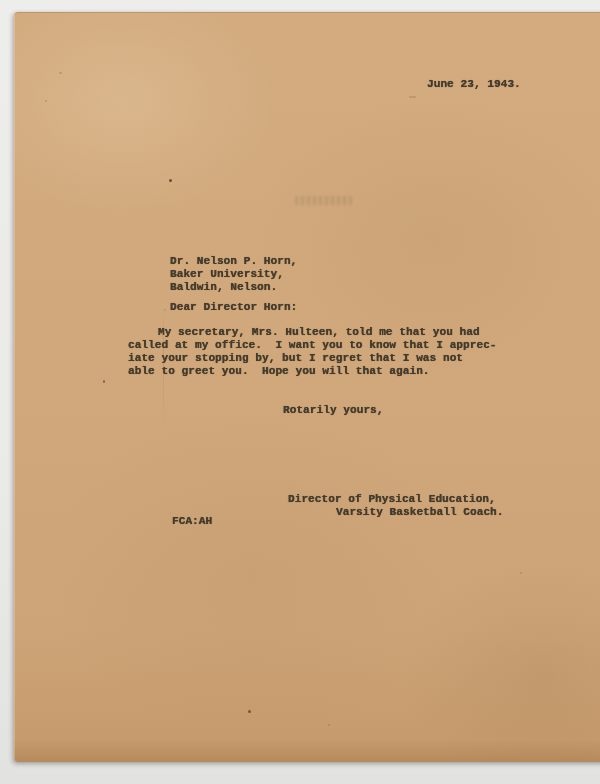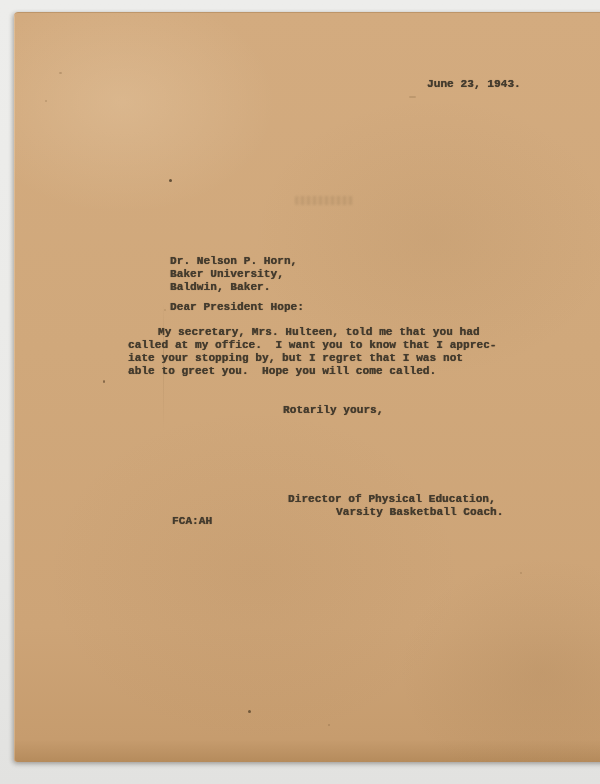--- a/index.html
+++ b/index.html
@@ -95,30 +95,30 @@
 </head>
 <body>
 
 <div class="paper">
 
   <div class="tline" style="left:413px; top:66px;">June 23, 1943.</div>
 
   <div>
     <div class="tline" style="left:156px; top:243px;">Dr. Nelson P. Horn,</div>
     <div class="tline" style="left:156px; top:256px;">Baker University,</div>
-    <div class="tline" style="left:156px; top:269px;">Baldwin, Baker.</div>
+    <div class="tline" style="left:156px; top:269px;">Baldwin, Nelson.</div>
   </div>
 
-  <div class="tline" style="left:156px; top:289px;">Dear President Hope:</div>
+  <div class="tline" style="left:156px; top:289px;">Dear Director Horn:</div>
 
   <div>
     <div class="tline" style="left:144px; top:314px;">My secretary, Mrs. Hulteen, told me that you had</div>
     <div class="tline" style="left:114px; top:327px;">called at my office.  I want you to know that I apprec-</div>
     <div class="tline" style="left:114px; top:340px;">iate your stopping by, but I regret that I was not</div>
-    <div class="tline" style="left:114px; top:353px;">able to greet you.  Hope you will come called.</div>
+    <div class="tline" style="left:114px; top:353px;">able to greet you.  Hope you will that again.</div>
   </div>
 
   <div class="tline" style="left:269px; top:392px;">Rotarily yours,</div>
 
   <div>
     <div class="tline" style="left:274px; top:481px;">Director of Physical Education,</div>
     <div class="tline" style="left:274px; top:494px;margin-left:48px;">Varsity Basketball Coach.</div>
     <div class="tline" style="left:158px; top:494px;margin-top:9px;">FCA:AH</div>
   </div>
 

